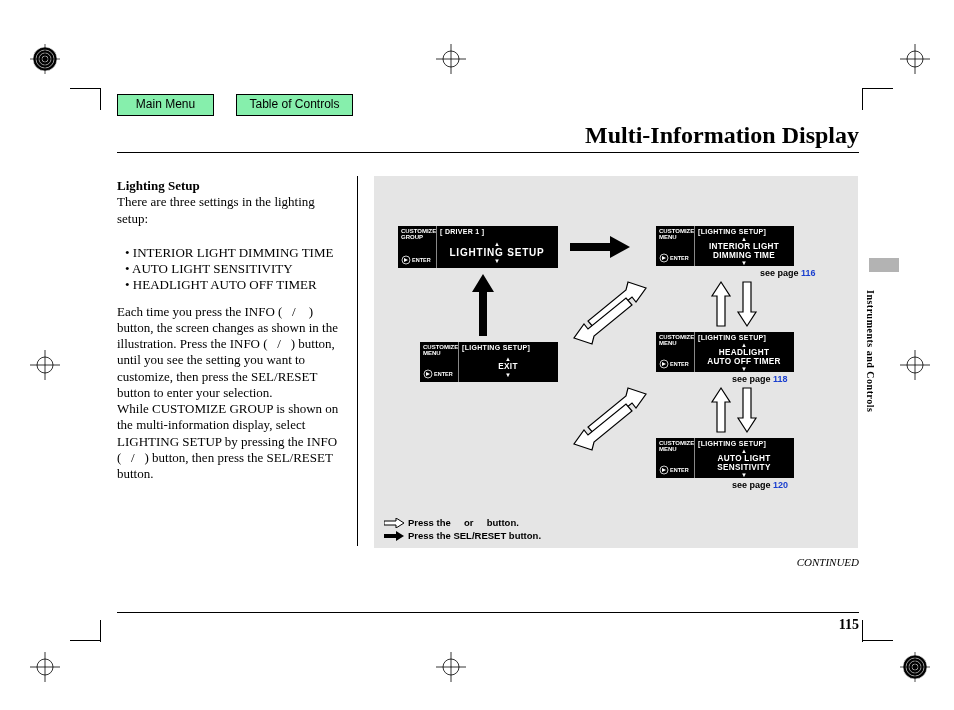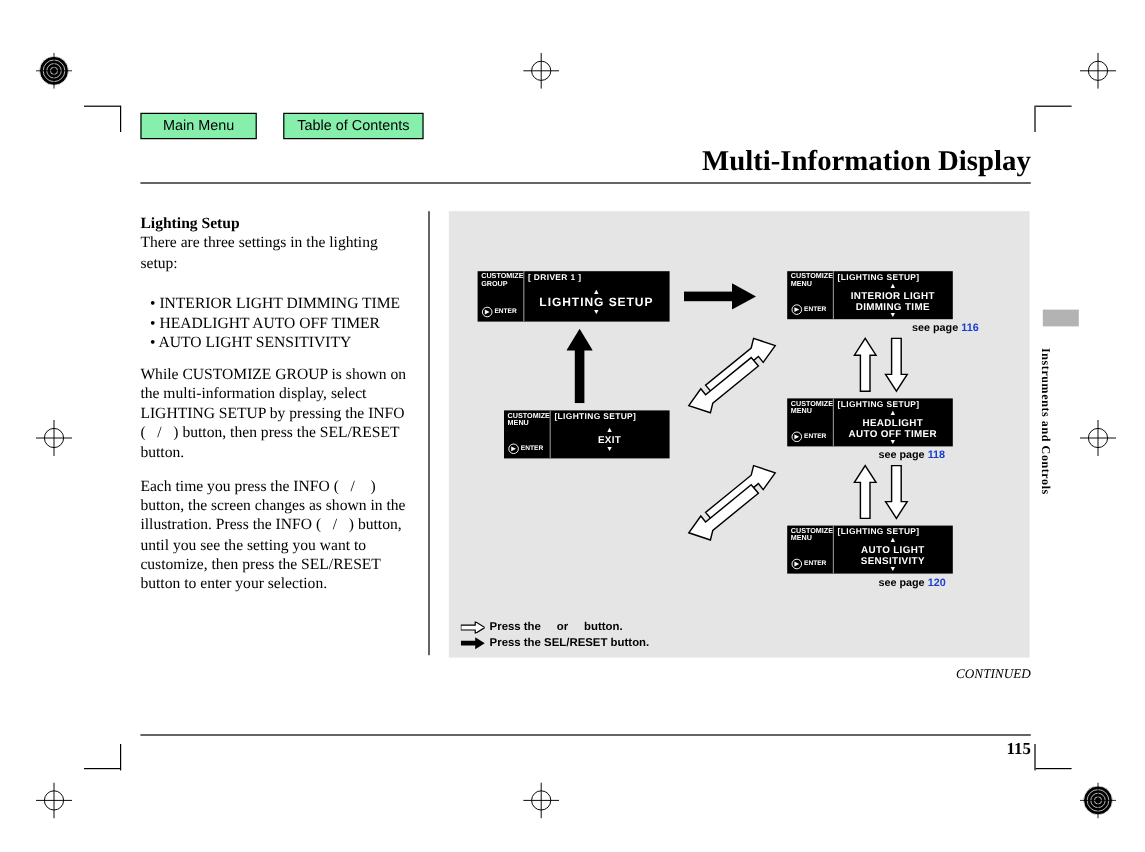--- a/index.html
+++ b/index.html
@@ -295,38 +295,38 @@
   <div class="cropmark" style="left:863px; top:88px; width:30px; height:1px;"></div>
   <div class="cropmark" style="left:862px; top:88px; width:1px; height:22px;"></div>
 
   <div class="cropmark" style="left:70px; top:640px; width:30px; height:1px;"></div>
   <div class="cropmark" style="left:100px; top:620px; width:1px; height:22px;"></div>
 
   <div class="cropmark" style="left:863px; top:640px; width:30px; height:1px;"></div>
   <div class="cropmark" style="left:862px; top:620px; width:1px; height:22px;"></div>
 
   <div class="nav-btn main">Main Menu</div>
-  <div class="nav-btn toc">Table of Contents</div>
+  <div class="nav-btn toc">Table of Controls</div>
 
   <div class="title">Multi-Information Display</div>
   <div class="hr"></div>
 
   <div class="graytab"></div>
   <div class="sidetab">Instruments and Controls</div>
 
   <div class="bodytext">
     <span class="subhead">Lighting Setup</span><br>
     <span>There are three settings in the lighting setup:</span>
     <ul>
       <li>INTERIOR LIGHT DIMMING TIME</li>
+      <li>AUTO LIGHT SENSITIVITY</li>
       <li>HEADLIGHT AUTO OFF TIMER</li>
-      <li>AUTO LIGHT SENSITIVITY</li>
     </ul>
+    <p style="margin:0;">Each time you press the INFO (&nbsp;&nbsp;&nbsp;/ &nbsp;&nbsp;&nbsp;) button, the screen changes as shown in the illustration. Press the INFO (&nbsp;&nbsp;&nbsp;/&nbsp;&nbsp;&nbsp;) button, until you see the setting you want to customize, then press the SEL/RESET button to enter your selection.</p>
     <p style="margin:0 0 12px 0;">While CUSTOMIZE GROUP is shown on the multi-information display, select LIGHTING SETUP by pressing the INFO (&nbsp;&nbsp;&nbsp;/&nbsp;&nbsp;&nbsp;) button, then press the SEL/RESET button.</p>
-    <p style="margin:0;">Each time you press the INFO (&nbsp;&nbsp;&nbsp;/ &nbsp;&nbsp;&nbsp;) button, the screen changes as shown in the illustration. Press the INFO (&nbsp;&nbsp;&nbsp;/&nbsp;&nbsp;&nbsp;) button, until you see the setting you want to customize, then press the SEL/RESET button to enter your selection.</p>
   </div>
   <div class="vr"></div>
 
   <div class="figure">
 
     <div class="screen large" style="left:24px; top:50px;">
       <div class="vdiv"></div>
       <div class="label"><span>CUSTOMIZE</span><br><span>GROUP</span></div>
       <div class="enter">
         <svg width="10" height="10" viewBox="0 0 10 10">

